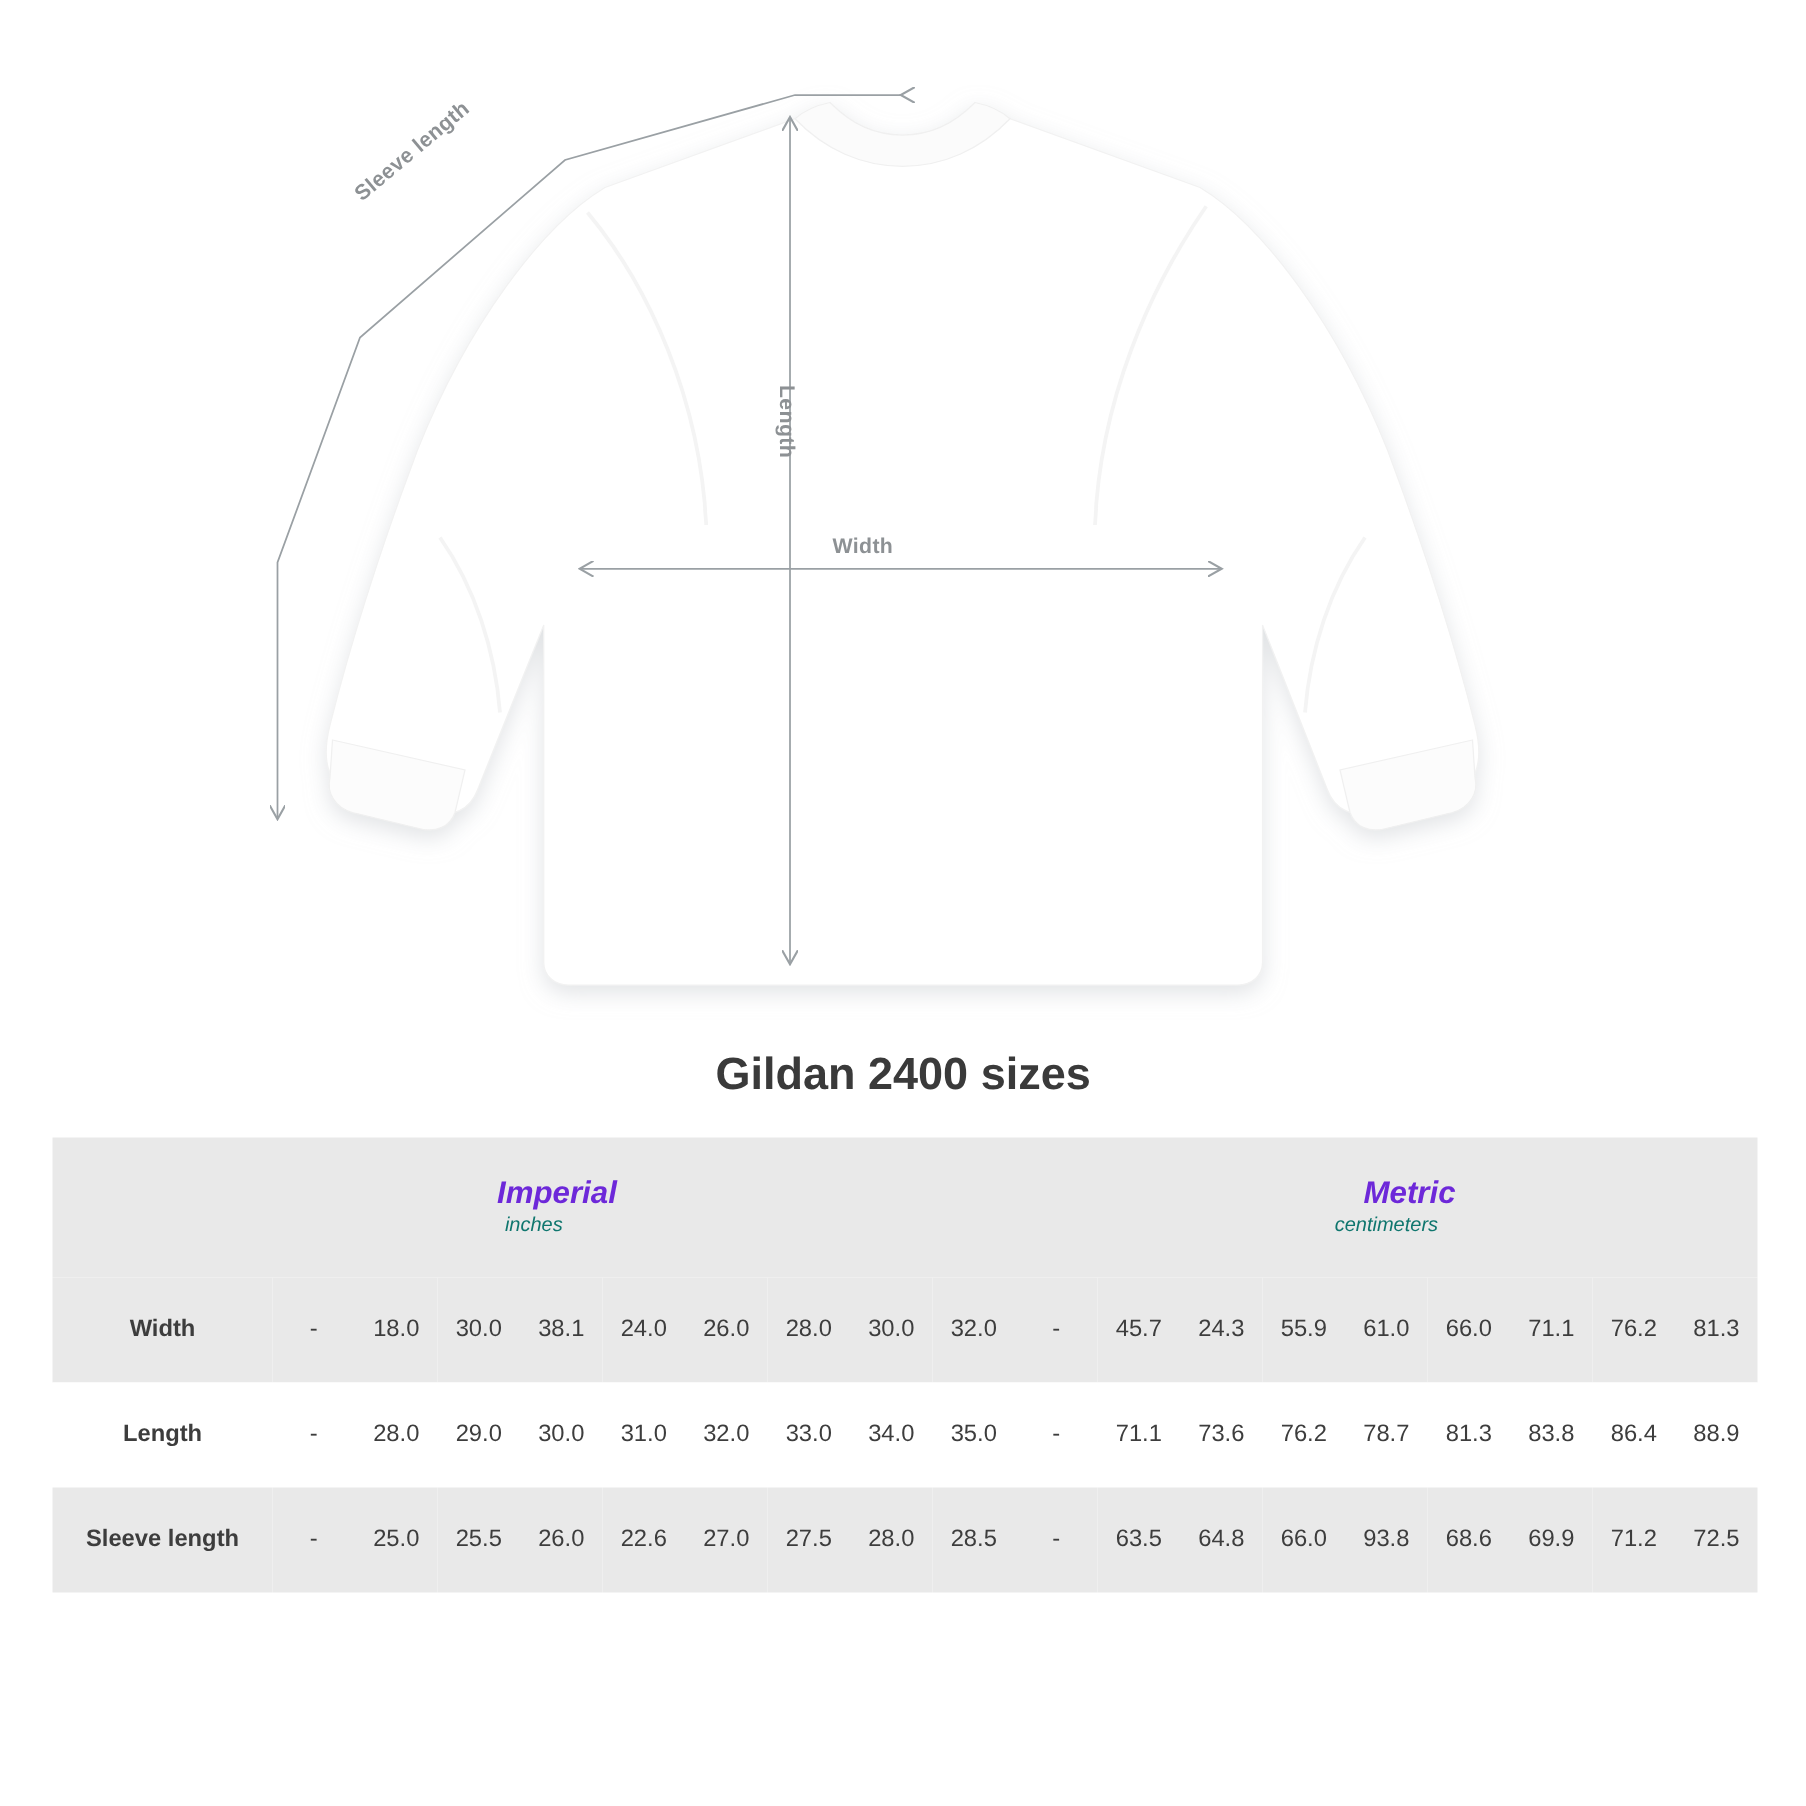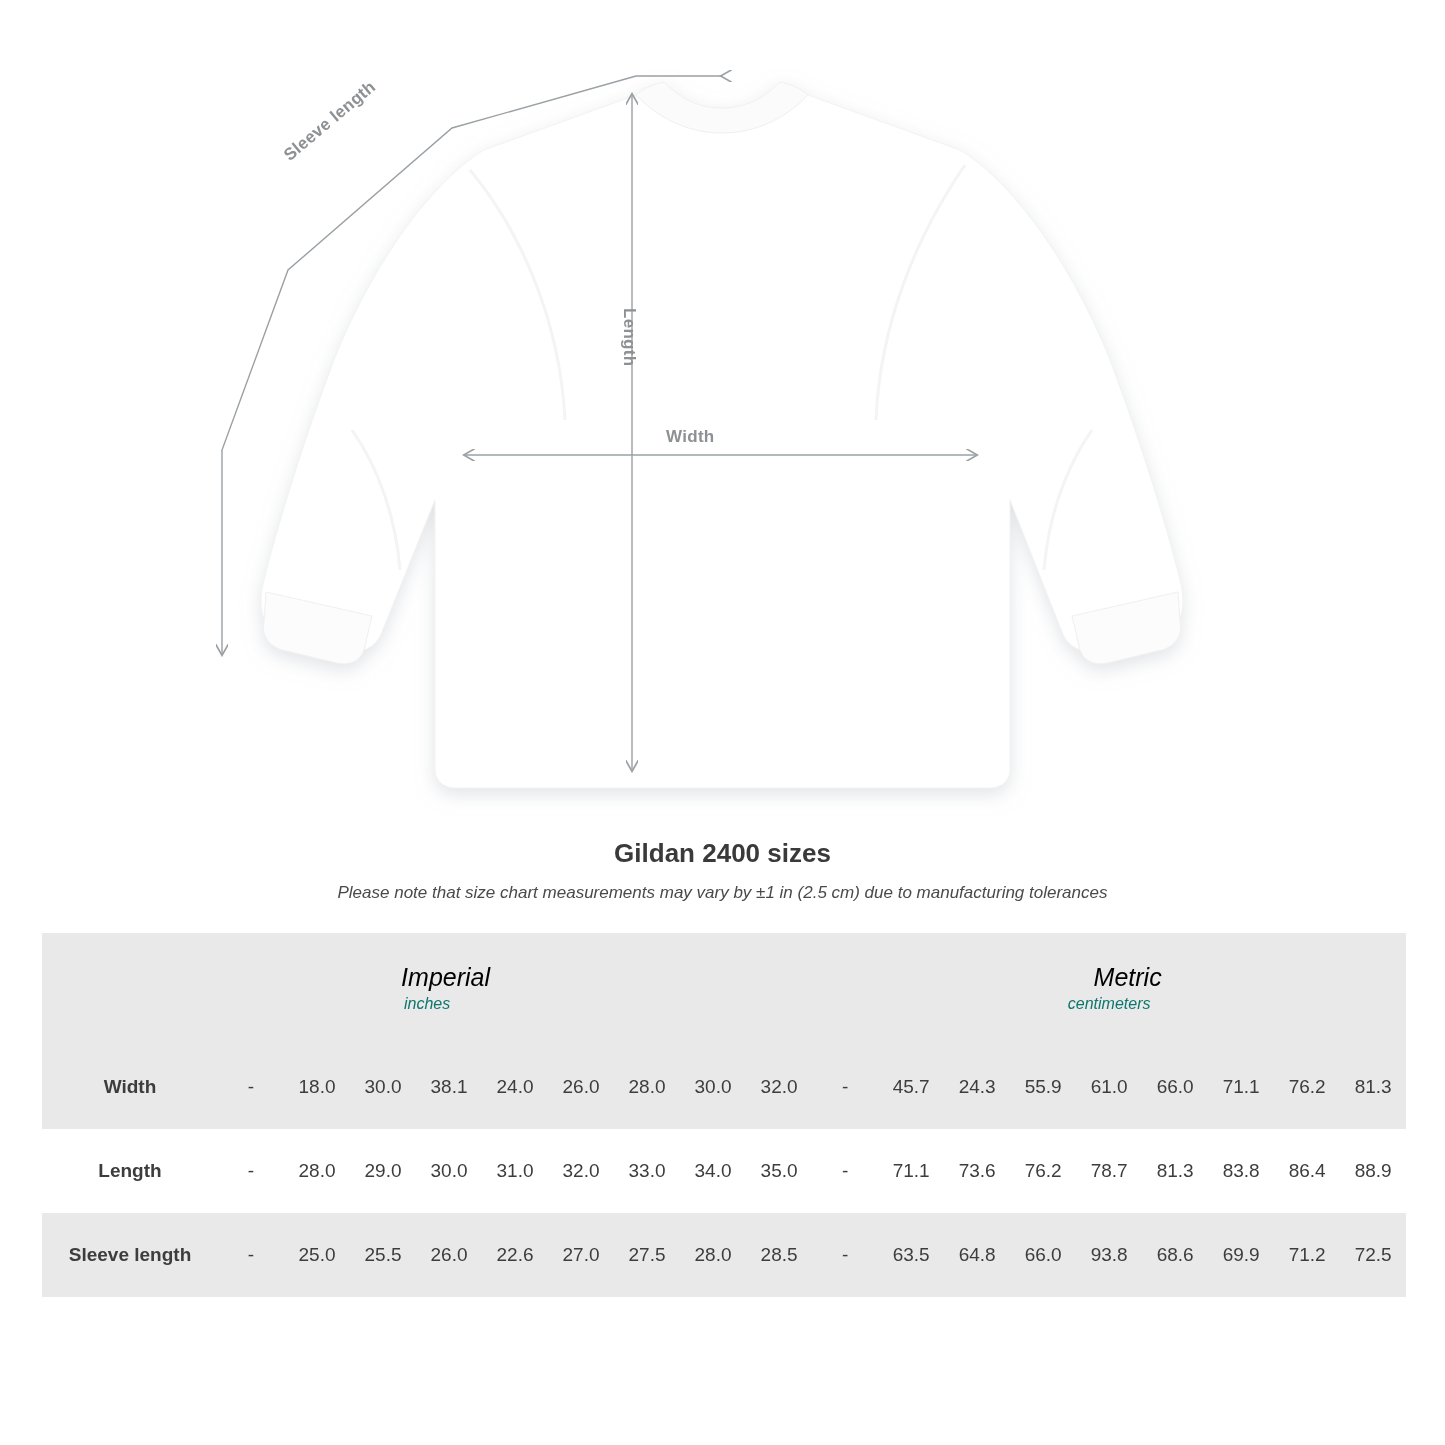--- a/index.html
+++ b/index.html
@@ -52,21 +52,21 @@
     left: 666px;
     top: 427px;
   }
 
   
   .title-block {
     text-align: center;
     margin-top: 18px;
   }
   .chart-title {
-    font-size: 26px;
+    font-size: 36px;
     font-weight: bold;
     color: #3a3a3a;
     margin: 0 0 14px 0;
   }
   .chart-note {
     font-size: 17px;
     font-style: italic;
     color: #4a4a4a;
     margin: 0;
   }
@@ -86,22 +86,22 @@
   }
   .unit-head {
     height: 112px;
     background: #e9e9e9;
     text-align: center;
     vertical-align: middle;
   }
   .unit-head .unit-name {
     font-size: 25px;
     font-style: italic;
-    font-weight: normal;
-    color: #000000;
+    font-weight: bold;
+    color: #6d28d9;
     line-height: 1.25;
     padding-left: 37px;
   }
   .unit-head .unit-sub {
     font-size: 16px;
     font-style: italic;
     color: #0f766e;
     line-height: 1.4;
   }
   tr.row-head td {
@@ -198,21 +198,20 @@
     <line x1="465" y1="455" x2="976" y2="455" stroke="#9aa0a4" stroke-width="1.4" marker-start="url(#arrowStart)" marker-end="url(#arrowEnd)"></line>
   </svg>
 
   <div class="dim-label" id="sleeve-label">Sleeve length</div>
   <div class="dim-label" id="length-label">Length</div>
   <div class="dim-label" id="width-label">Width</div>
 </div>
 
 <div class="title-block">
   <h1 class="chart-title">Gildan 2400 sizes</h1>
-  <p class="chart-note">Please note that size chart measurements may vary by ±1 in (2.5 cm) due to manufacturing tolerances</p>
 </div>
 
 <div class="table-wrap">
   <table class="size-table">
     <colgroup>
       <col class="col-label">
       <col class="col-val">
         <col class="col-val">
         <col class="col-val">
         <col class="col-val">

